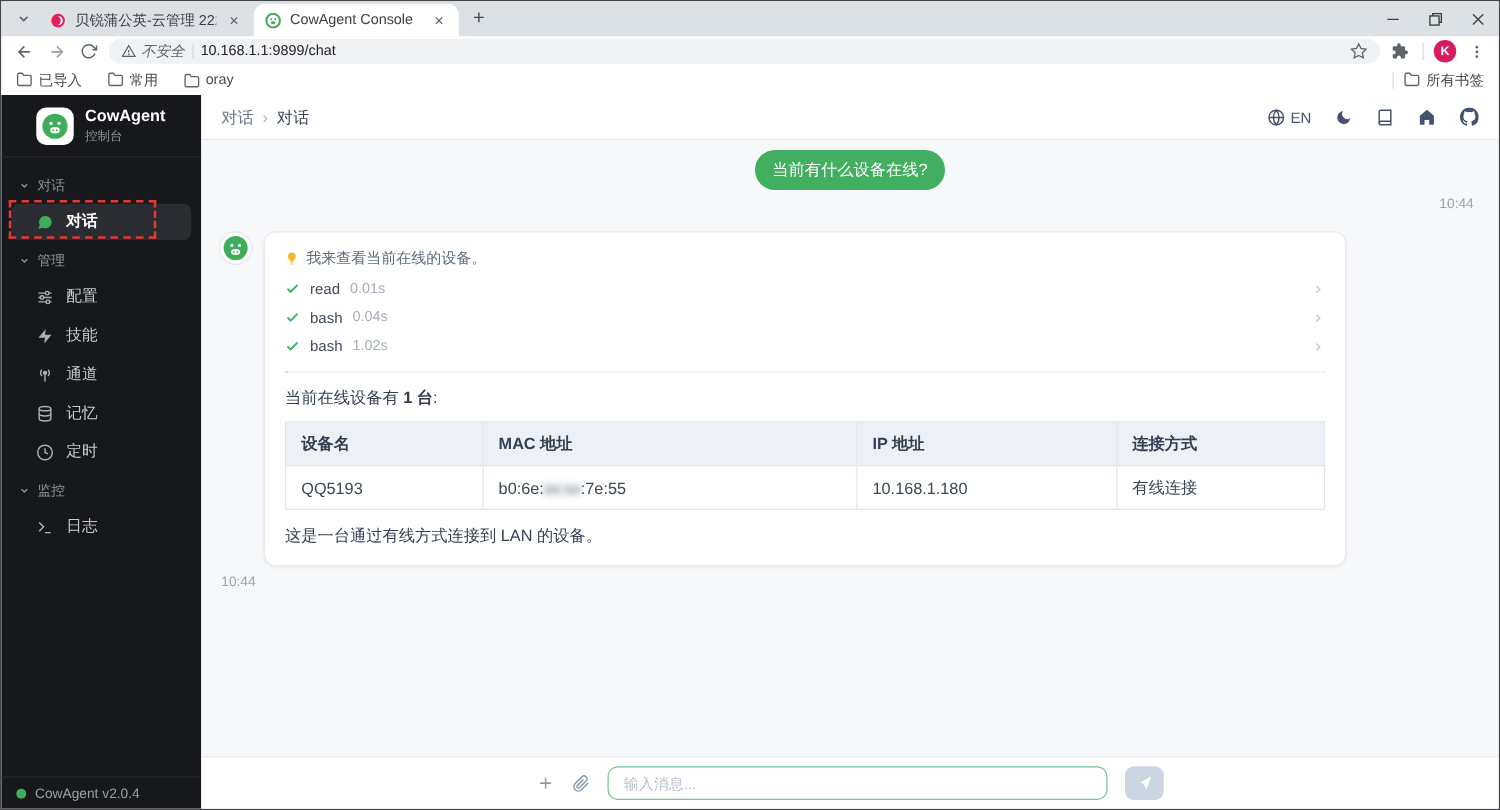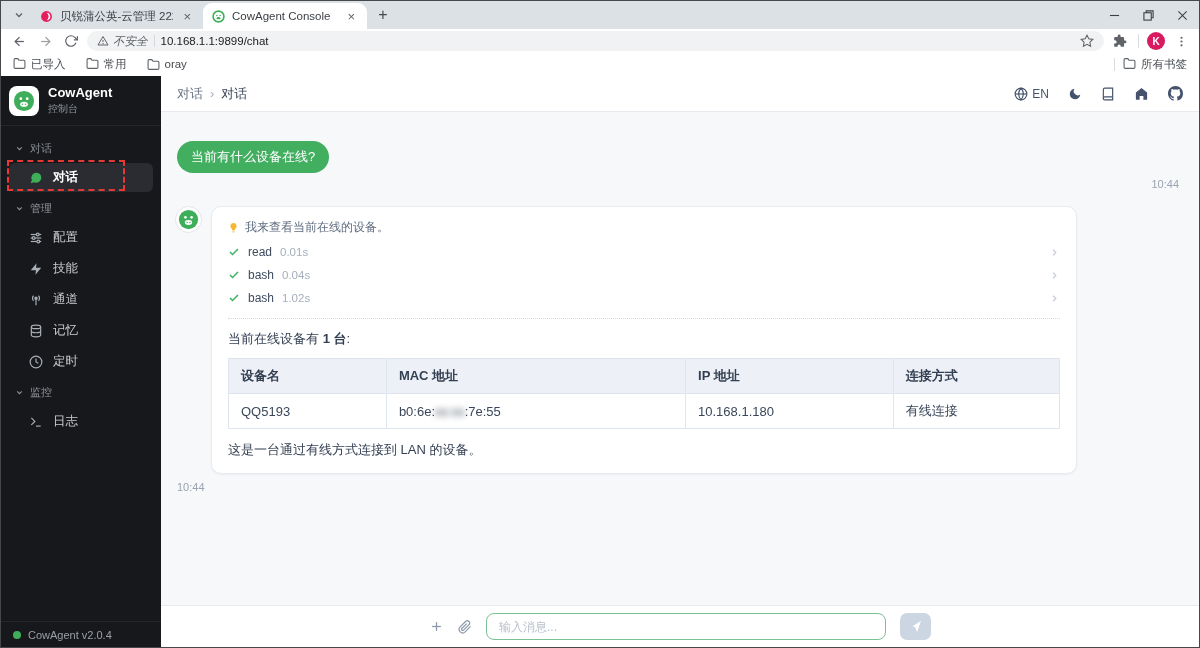--- a/index.html
+++ b/index.html
@@ -34,21 +34,21 @@
 
   .bookmarks { height:23px; background:#fff; display:flex; align-items:center; gap:20px; padding:0 12px; font-size:11.5px; color:#474b50; flex:none; }
   .bm { display:flex; align-items:flex-start; gap:5px; cursor:pointer; }
   .bm-right { margin-left:auto; display:flex; align-items:center; gap:8px; }
   .bm-sep { width:1px; height:13px; background:#dadce0; }
 
   
   .app { flex:1; display:flex; min-height:0; }
 
   .sidebar { width:160px; flex:none; background:#17181b; color:#d9dadc; display:flex; flex-direction:column; }
-  .logo-row { display:flex; align-items:center; gap:9px; padding:9px 8px; border-bottom:1px solid #26272b; }
+  .logo-row { display:flex; align-items:center; gap:9px; padding:9px 28px; border-bottom:1px solid #26272b; }
   .logo-badge { width:30px; height:30px; background:#fff; border-radius:8px; display:flex; align-items:center; justify-content:center; flex:none; }
   .logo-title { font-size:13px; font-weight:bold; color:#fff; }
   .logo-sub { font-size:10px; color:#8f939a; margin-top:2px; }
   .side-nav { flex:1; padding:8px 0; overflow:hidden; }
   .sect { display:flex; align-items:center; gap:6px; padding:7px 14px 5px; font-size:11px; color:#8f939a; cursor:pointer; }
   .s-item { position:relative; display:flex; align-items:center; gap:10px; margin:2px 8px; padding:6px 10px 6px 20px; border-radius:6px; font-size:12.5px; color:#c9ccd0; cursor:pointer; }
   .s-item.active { background:#2a2c31; color:#fff; font-weight:bold; }
   .s-item .si { color:#aab0b7; }
   .s-item.active .si { color:#3fae5a; }
   .red-box { position:absolute; left:-2px; top:-3px; width:118px; height:31px; border:2px dashed #e53935; pointer-events:none; }
@@ -57,21 +57,21 @@
 
   .main { flex:1; display:flex; flex-direction:column; min-width:0; }
   .main-header { height:36px; background:#fff; border-bottom:1px solid #e8eaf0; display:flex; align-items:center; padding:0 16px; flex:none; }
   .crumb { font-size:13px; color:#6b7687; cursor:pointer; }
   .crumb.current { color:#3a4556; }
   .crumb-sep { color:#a7afbc; margin:0 7px; font-size:13px; }
   .hdr-icons { margin-left:auto; display:flex; align-items:center; gap:19px; color:#44536b; }
   .hdr-ic { display:flex; align-items:center; gap:4px; font-size:12px; cursor:pointer; color:#44536b; }
 
   .chat { flex:1; background:#f7f8fa; padding-top:8px; overflow:hidden; }
-  .user-row { display:flex; justify-content:flex-start; padding:0 16px;margin-top:21px; }
+  .user-row { display:flex; justify-content:center; padding:0 16px; }
   .bubble { background:#42ae60; color:#fff; font-size:13px; padding:7px 14px; border-radius:16px; }
   .time-r { text-align:right; padding:5px 20px 0; font-size:11px; color:#9aa3b2; }
   .bot-row { display:flex; align-items:flex-start; gap:9px; padding:16px 122px 0 14px; }
   .bot-avatar { width:27px; height:27px; border-radius:50%; background:#fff; border:1px solid #e3e6eb; display:flex; align-items:center; justify-content:center; flex:none; }
   .card { flex:1; background:#fff; border:1px solid #e7eaf0; border-radius:10px; padding:12px 16px 14px; box-shadow:0 1px 2px rgba(20,30,50,.05); min-width:0; }
   .intro { display:flex; align-items:center; gap:6px; font-size:12px; color:#5e6b7e; }
   .tool-row { display:flex; align-items:center; gap:8px; margin-top:9px; font-size:12px; cursor:pointer; }
   .tool-name { color:#3f4b5f; font-weight:500; }
   .tool-dur { color:#a5aebc; font-size:11.5px; }
   .tool-chev { margin-left:auto; color:#c4ccd8; }

